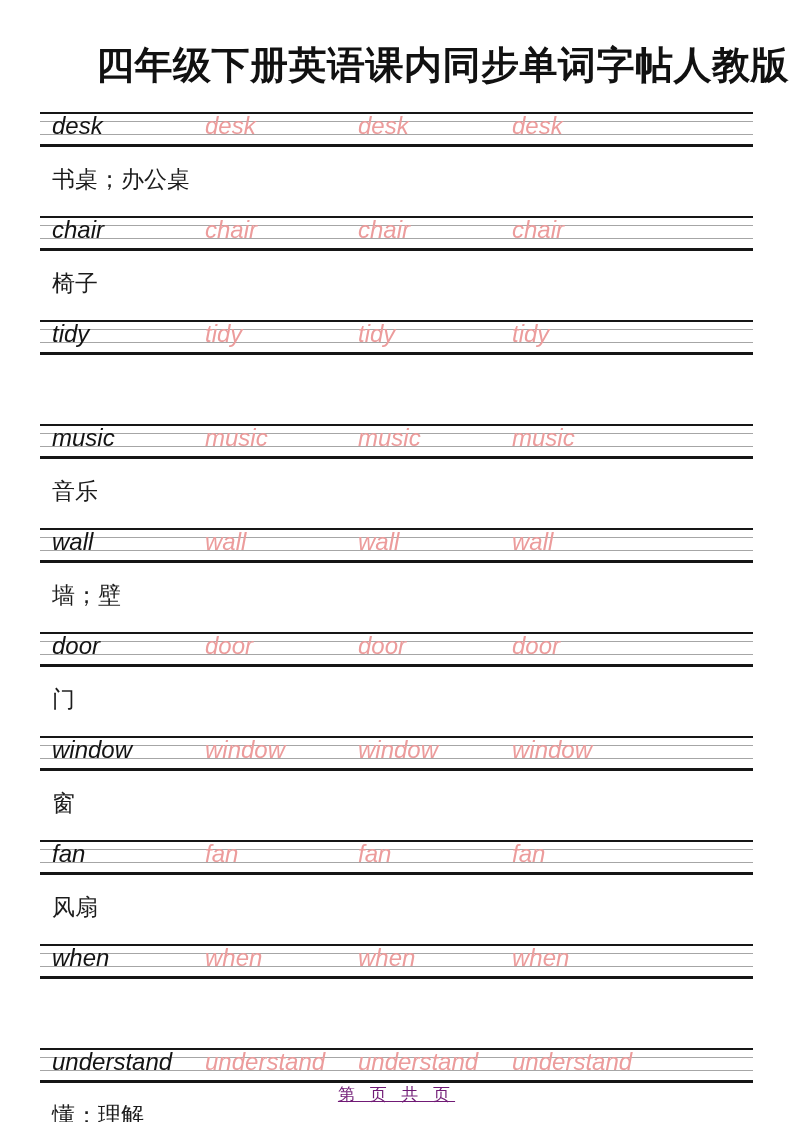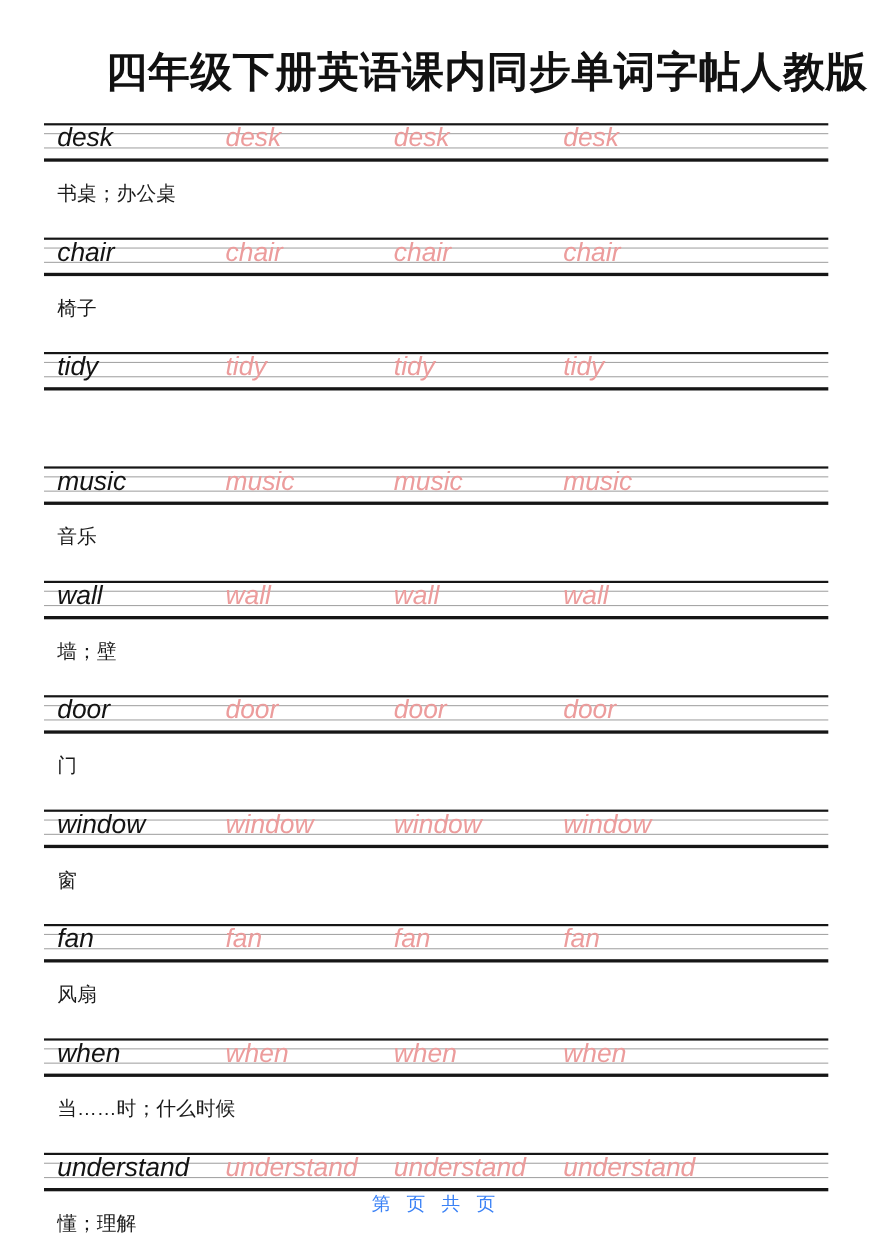--- a/index.html
+++ b/index.html
@@ -60,34 +60,35 @@
   }
   .word-main  { left: 12px;  color: #141414; font-weight: 500; }
   .word-trace { color: #ec9c9c; }
   .trace-1 { left: 165px; }
   .trace-2 { left: 318px; }
   .trace-3 { left: 472px; }
   .meaning {
     position: absolute;
     top: 52px;
     left: 12px;
-    font-size: 18px;
+    font-size: 23px;
     color: #1c1c1c;
-    font-family: Liberation Sans, sans-serif;
+    font-family: Liberation Mono, monospace;
     white-space: nowrap;
   }
   .page-footer {
     position: absolute;
     top: 1083px;
     left: 0;
     width: 100%;
     text-align: center;
     font-size: 17px;
-    color: #3b82f6;
+    color: #701a75;
     letter-spacing: 5px;
+    text-decoration: underline;
   }
 </style>
 </head>
 <body>
 
 <div class="sheet">
 
   <div class="page-title">四年级下册英语课内同步单词字帖人教版</div>
 
   <div class="entries">
@@ -206,21 +207,20 @@
     <div class="ruled">
       <div class="guide-line gl-top"></div>
       <div class="guide-line gl-mid1"></div>
       <div class="guide-line gl-mid2"></div>
       <div class="guide-line gl-bottom"></div>
       <span class="word word-main">when</span>
       <span class="word word-trace trace-1">when</span>
       <span class="word word-trace trace-2">when</span>
       <span class="word word-trace trace-3">when</span>
     </div>
-    <div class="meaning">当……时；什么时候</div>
   </div>
 
   <div class="entry">
     <div class="ruled">
       <div class="guide-line gl-top"></div>
       <div class="guide-line gl-mid1"></div>
       <div class="guide-line gl-mid2"></div>
       <div class="guide-line gl-bottom"></div>
       <span class="word word-main">understand</span>
       <span class="word word-trace trace-1">understand</span>

